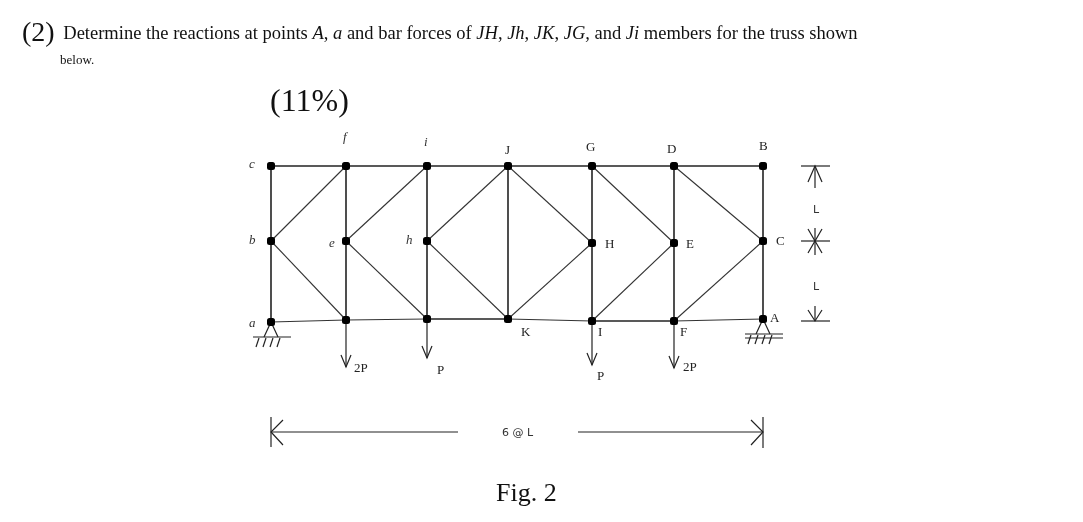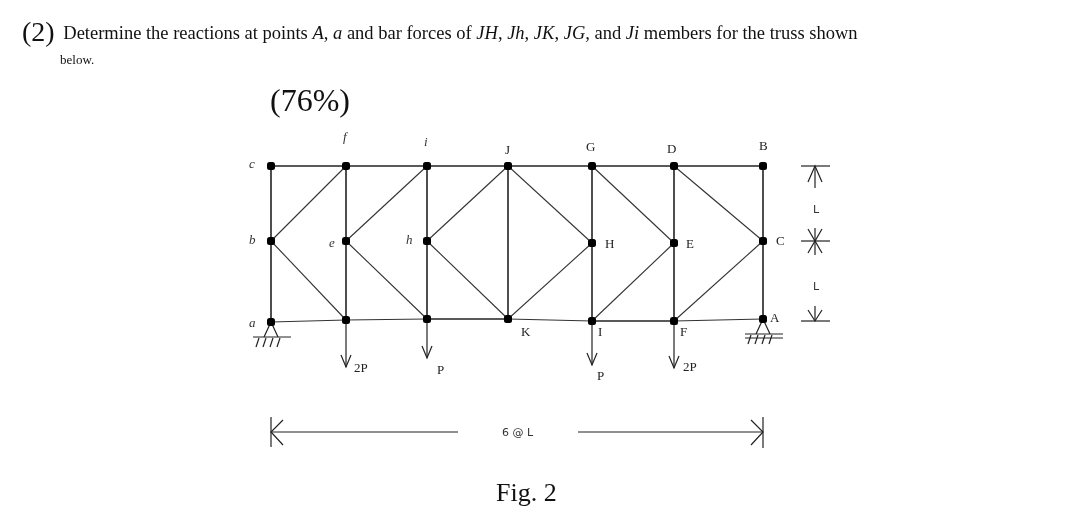--- a/index.html
+++ b/index.html
@@ -19,21 +19,21 @@
   .ln { stroke: #222; stroke-width: 1.2; fill: none; }
 </style>
 </head>
 <body>
 
 <div class="q-line">
   <span class="q-num">(2)</span>
   <span id="q-parts"><span>Determine the reactions at points </span><span style="font-style: italic;">A</span><span>, </span><span style="font-style: italic;">a</span><span> and bar forces of </span><span style="font-style: italic;">JH</span><span>, </span><span style="font-style: italic;">Jh</span><span>, </span><span style="font-style: italic;">JK</span><span>, </span><span style="font-style: italic;">JG,</span><span> and </span><span style="font-style: italic;">Ji</span><span> members for the truss shown</span></span>
 </div>
 <div class="q-line2">below.</div>
-<div class="pct">(76%)</div>
+<div class="pct">(11%)</div>
 
 <svg id="truss" width="1083" height="522" viewBox="0 0 1083 522">
   <g id="members">
       <line x1="271" y1="166" x2="346" y2="166" class="mem"></line>
       <line x1="346" y1="166" x2="427" y2="166" class="mem"></line>
       <line x1="427" y1="166" x2="508" y2="166" class="mem"></line>
       <line x1="508" y1="166" x2="592" y2="166" class="mem"></line>
       <line x1="592" y1="166" x2="674" y2="166" class="mem"></line>
       <line x1="674" y1="166" x2="763" y2="166" class="mem"></line>
       <line x1="271" y1="322" x2="346" y2="320" class="mem-d"></line>

